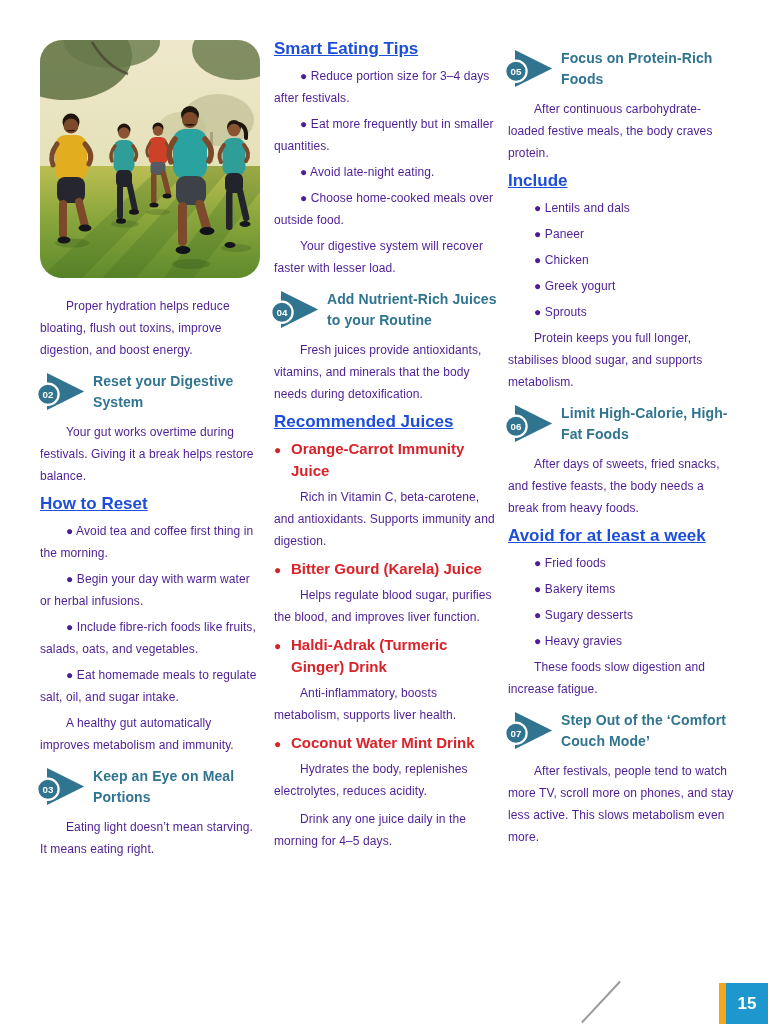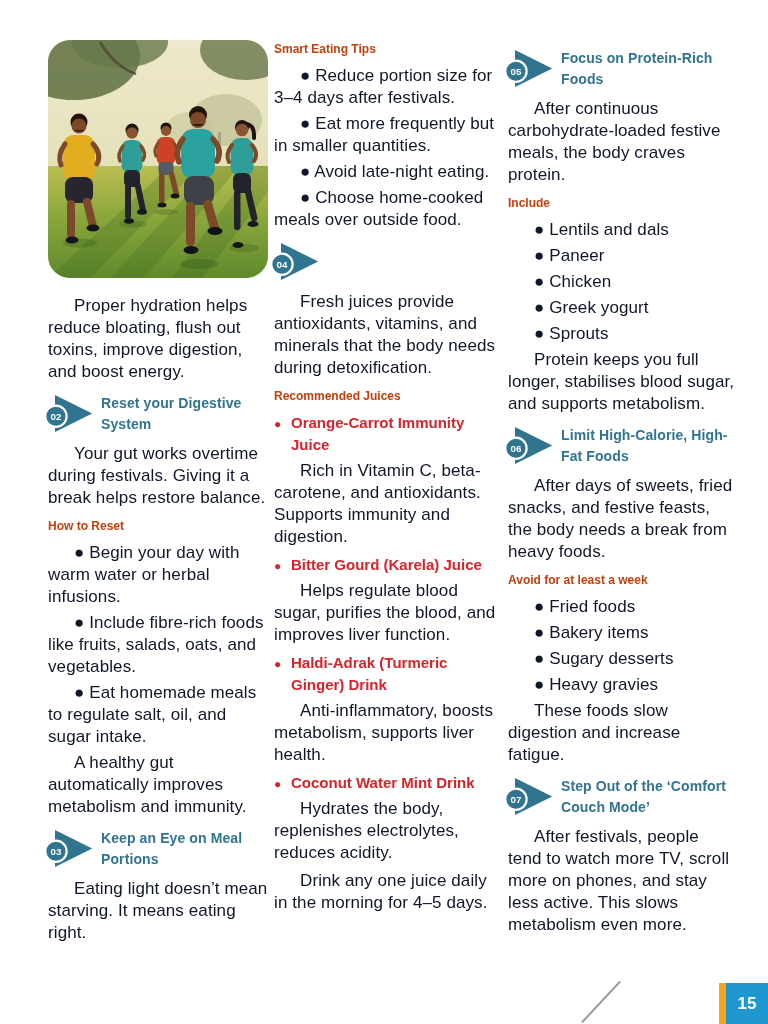--- a/index.html
+++ b/index.html
@@ -1,38 +1,39 @@
 <!DOCTYPE html>
 <html><head>
 <meta charset="utf-8">
 <style>
   html,body { margin:0; padding:0; background:#ffffff; }
   .page {
     position:relative; width:768px; height:1024px; background:#ffffff;
     font-family:"Liberation Sans", sans-serif; overflow:hidden;
   }
   .col { position:absolute; }
-  .col-1 { left:48px;  top:40px; width:222px; }
+  .col-1 { left:40px;  top:40px; width:222px; }
   .col-2 { left:274px; top:36px; width:226px; }
   .col-3 { left:508px; top:38px; width:228px; }
 
   .photo-frame {
     width:220px; height:238px; border-radius:22px; overflow:hidden;
     margin:0 0 17px 0; display:block;
   }
 
   .para, .bullet {
-    font-size:17px; line-height:22px; color:#0f172a;
+    font-size:12px; line-height:22px; color:#4c1d95;
     margin:0 0 6px 0; text-indent:26px; letter-spacing:0.1px;
   }
   .bullet { margin-bottom:4px; }
 
   .subhead {
-    font-size:12px; line-height:22px; font-weight:bold; color:#c2410c;
+    font-size:17px; line-height:22px; font-weight:bold; color:#1d4ed8;
     margin:2px 0 5px 0;
+    text-decoration:underline;
   }
 
   .red-bullet {
     position:relative; font-size:15px; line-height:22px; font-weight:bold;
     color:#D9232A; margin:3px 0 4px 0; padding-left:17px;
   }
   .red-bullet .dot { position:absolute; left:0; top:1px; font-size:12px; }
 
   .section-head {
     display:flex; align-items:center; gap:7px; margin:9px 0 8px -6px;
@@ -186,20 +187,21 @@
       <div class="section-head">
         <svg class="badge" viewBox="0 0 56 46" width="52" height="43" aria-hidden="true">
           <polygon points="14,3 54,23 14,43" fill="#30748F"></polygon>
           <circle cx="15" cy="26" r="11.5" fill="#30748F" stroke="#ffffff" stroke-width="2.4"></circle>
           <text x="15" y="29.8" text-anchor="middle" font-size="10.5" font-weight="bold" fill="#ffffff" font-family="Liberation Sans, sans-serif">02</text>
         </svg>
         <h2>Reset your Digestive System</h2>
       </div>
       <p class="para">Your gut works overtime during festivals. Giving it a break helps restore balance.</p>
       <h3 class="subhead">How to Reset</h3>
+      <p class="bullet">● Avoid tea and coffee first thing in the morning.</p>
       <p class="bullet">● Begin your day with warm water or herbal infusions.</p>
       <p class="bullet">● Include fibre-rich foods like fruits, salads, oats, and vegetables.</p>
       <p class="bullet">● Eat homemade meals to regulate salt, oil, and sugar intake.</p>
       <p class="para">A healthy gut automatically improves metabolism and immunity.</p>
       <div class="section-head">
         <svg class="badge" viewBox="0 0 56 46" width="52" height="43" aria-hidden="true">
           <polygon points="14,3 54,23 14,43" fill="#30748F"></polygon>
           <circle cx="15" cy="26" r="11.5" fill="#30748F" stroke="#ffffff" stroke-width="2.4"></circle>
           <text x="15" y="29.8" text-anchor="middle" font-size="10.5" font-weight="bold" fill="#ffffff" font-family="Liberation Sans, sans-serif">03</text>
         </svg>
@@ -207,26 +209,28 @@
       </div>
       <p class="para">Eating light doesn’t mean starving. It means eating right.</p>
     </div>
 
   <div class="col col-2">
       <h3 class="subhead">Smart Eating Tips</h3>
       <p class="bullet">● Reduce portion size for 3–4 days after festivals.</p>
       <p class="bullet">● Eat more frequently but in smaller quantities.</p>
       <p class="bullet">● Avoid late-night eating.</p>
       <p class="bullet">● Choose home-cooked meals over outside food.</p>
+      <p class="para">Your digestive system will recover faster with lesser load.</p>
       <div class="section-head">
         <svg class="badge" viewBox="0 0 56 46" width="52" height="43" aria-hidden="true">
           <polygon points="14,3 54,23 14,43" fill="#30748F"></polygon>
           <circle cx="15" cy="26" r="11.5" fill="#30748F" stroke="#ffffff" stroke-width="2.4"></circle>
           <text x="15" y="29.8" text-anchor="middle" font-size="10.5" font-weight="bold" fill="#ffffff" font-family="Liberation Sans, sans-serif">04</text>
         </svg>
+        <h2>Add Nutrient-Rich Juices to your Routine</h2>
       </div>
       <p class="para">Fresh juices provide antioxidants, vitamins, and minerals that the body needs during detoxification.</p>
       <h3 class="subhead">Recommended Juices</h3>
       <p class="red-bullet"><span class="dot">●</span><span class="rb-text">Orange-Carrot Immunity Juice</span></p>
       <p class="para">Rich in Vitamin C, beta-carotene, and antioxidants. Supports immunity and digestion.</p>
       <p class="red-bullet"><span class="dot">●</span><span class="rb-text">Bitter Gourd (Karela) Juice</span></p>
       <p class="para">Helps regulate blood sugar, purifies the blood, and improves liver function.</p>
       <p class="red-bullet"><span class="dot">●</span><span class="rb-text">Haldi-Adrak (Turmeric Ginger) Drink</span></p>
       <p class="para">Anti-inflammatory, boosts metabolism, supports liver health.</p>
       <p class="red-bullet"><span class="dot">●</span><span class="rb-text">Coconut Water Mint Drink</span></p>

